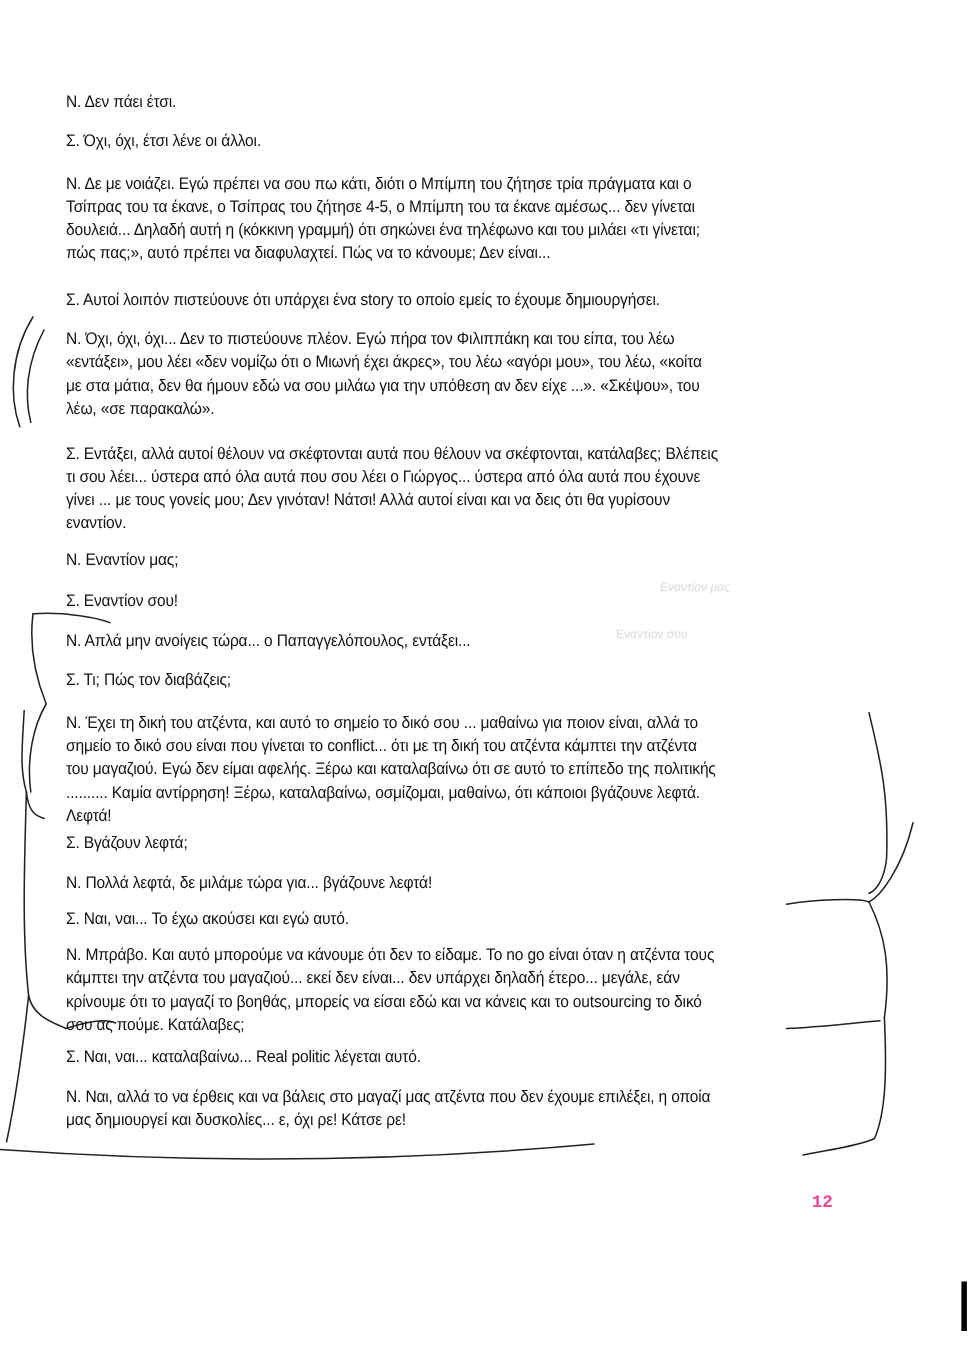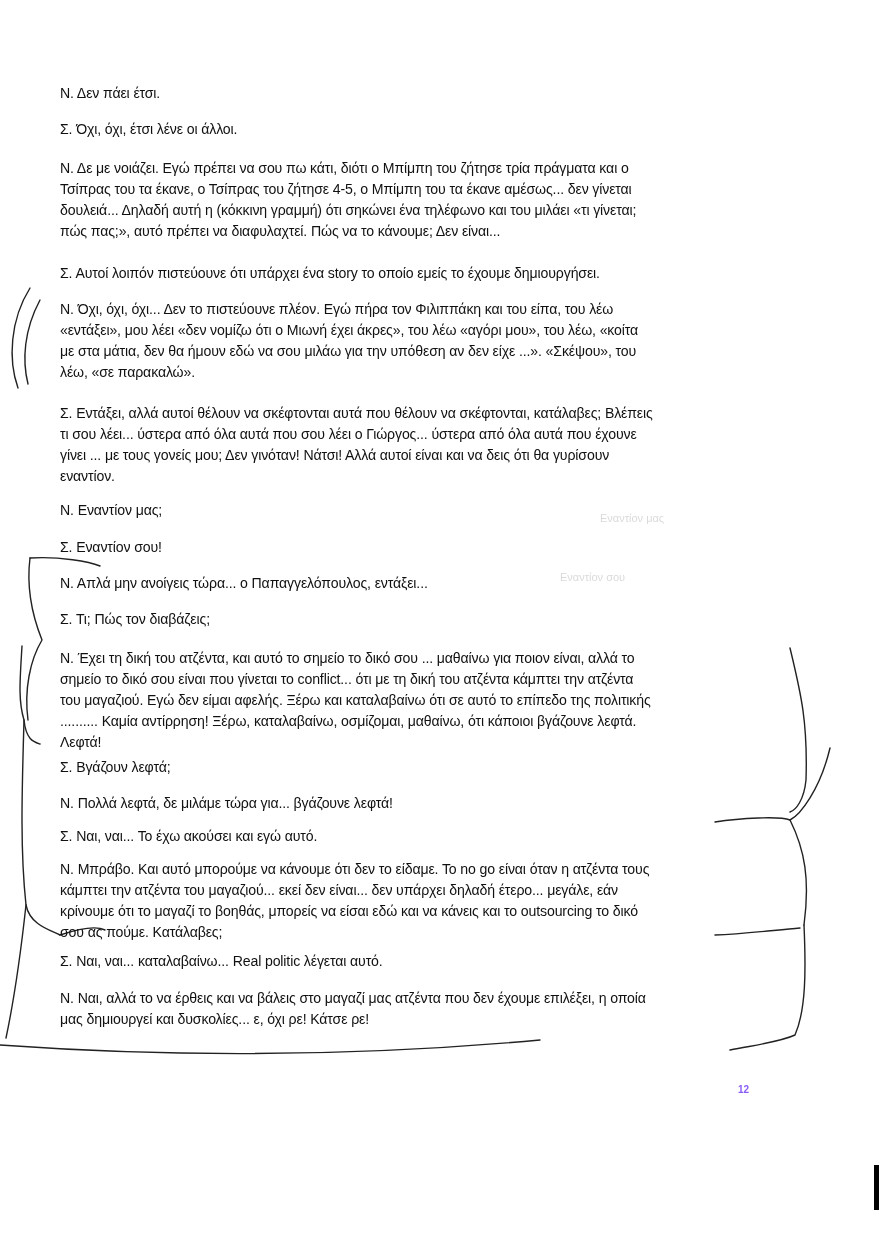--- a/index.html
+++ b/index.html
@@ -10,21 +10,21 @@
   .page { position: absolute; left: 0; top: 0; width: 880px; height: 1245px; }
   .para {
     position: absolute; left: 60px; width: 720px;
     font-size: 15.2px; line-height: 21px; letter-spacing: -0.15px;
     transform: scaleX(0.93); transform-origin: left top;
     width: 774px;
   }
   .para span.line { display: block; white-space: nowrap; }
   .pagenum {
     position: absolute; left: 738px; top: 1084px;
-    font-family: Liberation Sans, sans-serif; font-size: 10px; font-weight: bold; color: #8b5cf6;
+    font-family: Liberation Mono, monospace; font-size: 16px; font-weight: bold; color: #ec4899;
   }
   .edge-mark {
     position: absolute; left: 874px; top: 1165px; width: 5px; height: 45px; background: #000;
   }
   svg.annot { position: absolute; left: 0; top: 0; width: 880px; height: 1245px; pointer-events: none; }
   .noise { position: absolute; color: #bbb; font-size: 11px; opacity: 0.55; white-space: nowrap; }
 </style>
 </head>
 <body>
 
@@ -45,21 +45,21 @@
       <path d="M60 935 C 75 930, 95 925, 105 930"></path>
 
       <path d="M790 648 C 800 690, 808 720, 806 780 C 804 800, 796 810, 790 812"></path>
       <path d="M830 748 C 820 790, 800 815, 790 820"></path>
       <path d="M715 822 C 740 818, 780 816, 790 820 C 805 850, 810 880, 804 925"></path>
       <path d="M715 935 C 745 934, 775 930, 800 928"></path>
       <path d="M804 925 C 806 970, 806 1010, 795 1035 C 780 1042, 755 1045, 730 1050"></path>
     </g>
   </svg>
 
-  <div class="noise" style="left:600px; top:512px;">Εναντίον μας</div>
+  <div class="noise" style="left:600px; top:528px;font-style:italic;">Εναντίον μας</div>
   <div class="noise" style="left:560px; top:543px;margin-top:28px;">Εναντίον σου</div>
 
   <div class="para" style="top:82px;">
     <span class="line">Ν. Δεν πάει έτσι.</span>
   </div>
 
   <div class="para" style="top:118px;">
     <span class="line">Σ. Όχι, όχι, έτσι λένε οι άλλοι.</span>
   </div>
 

